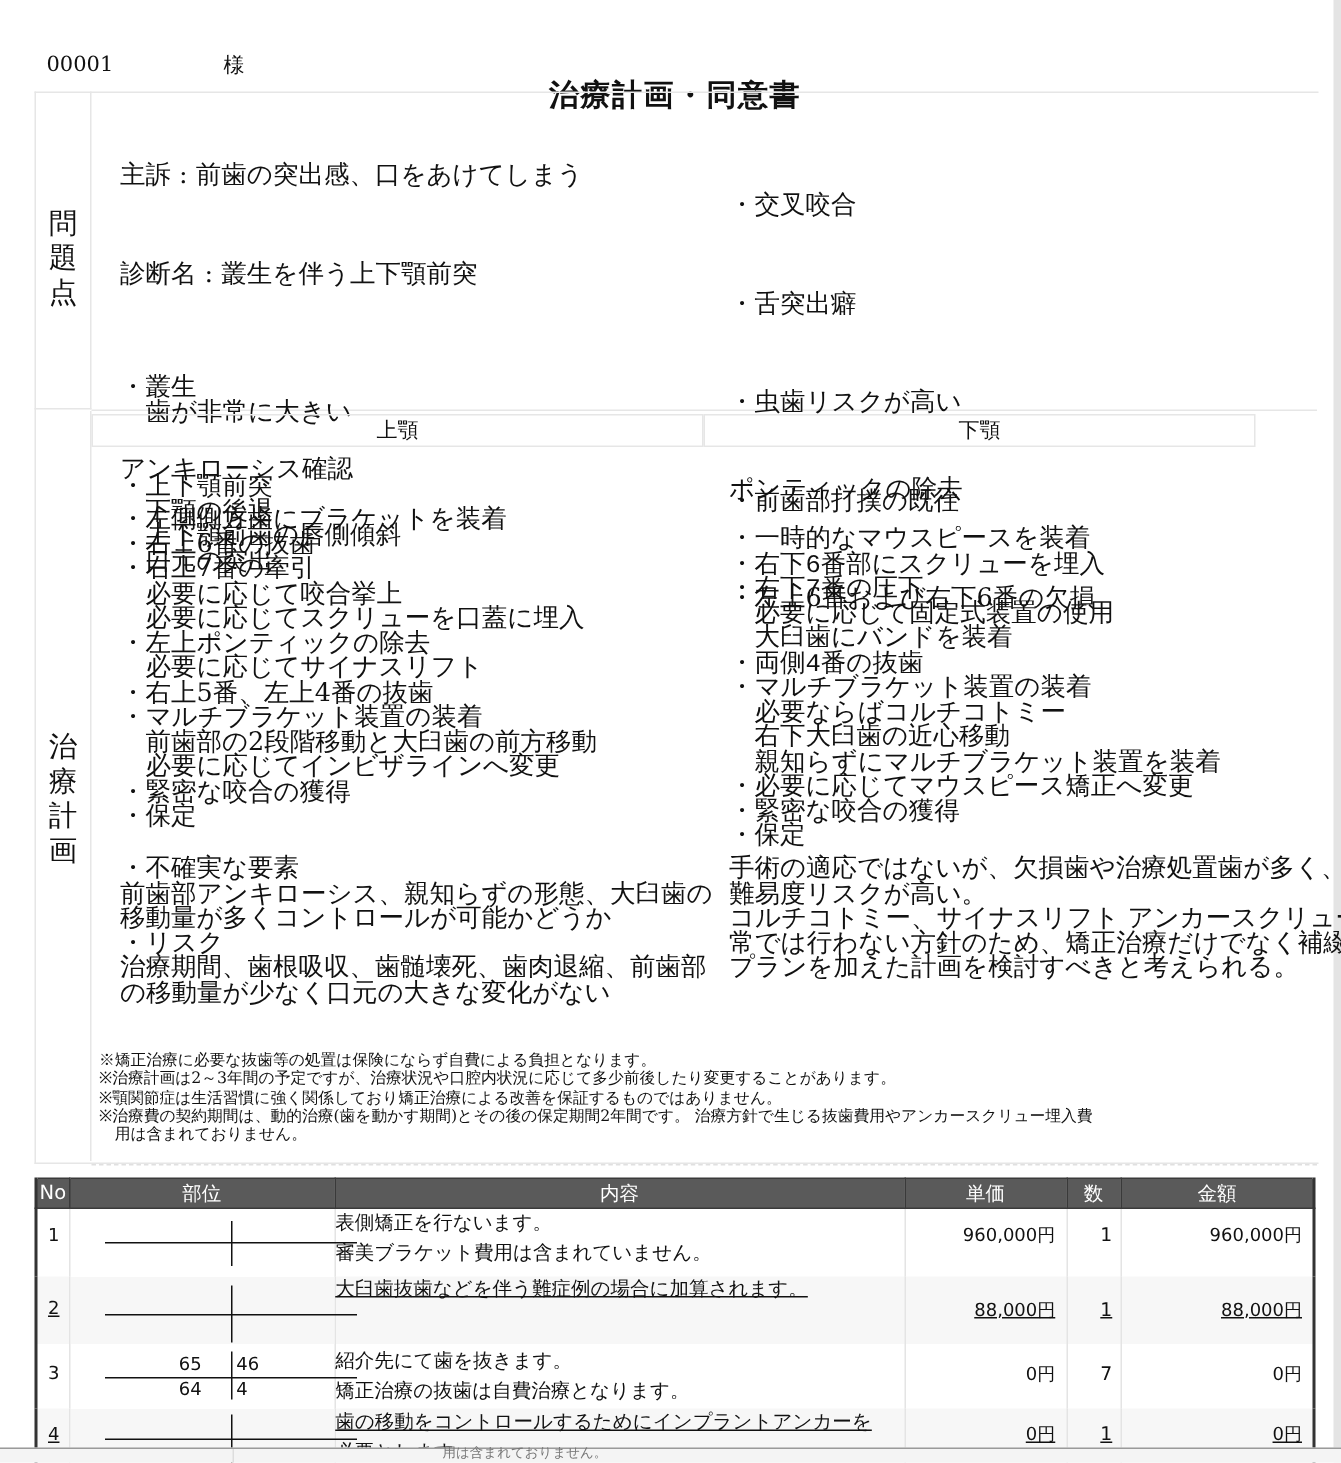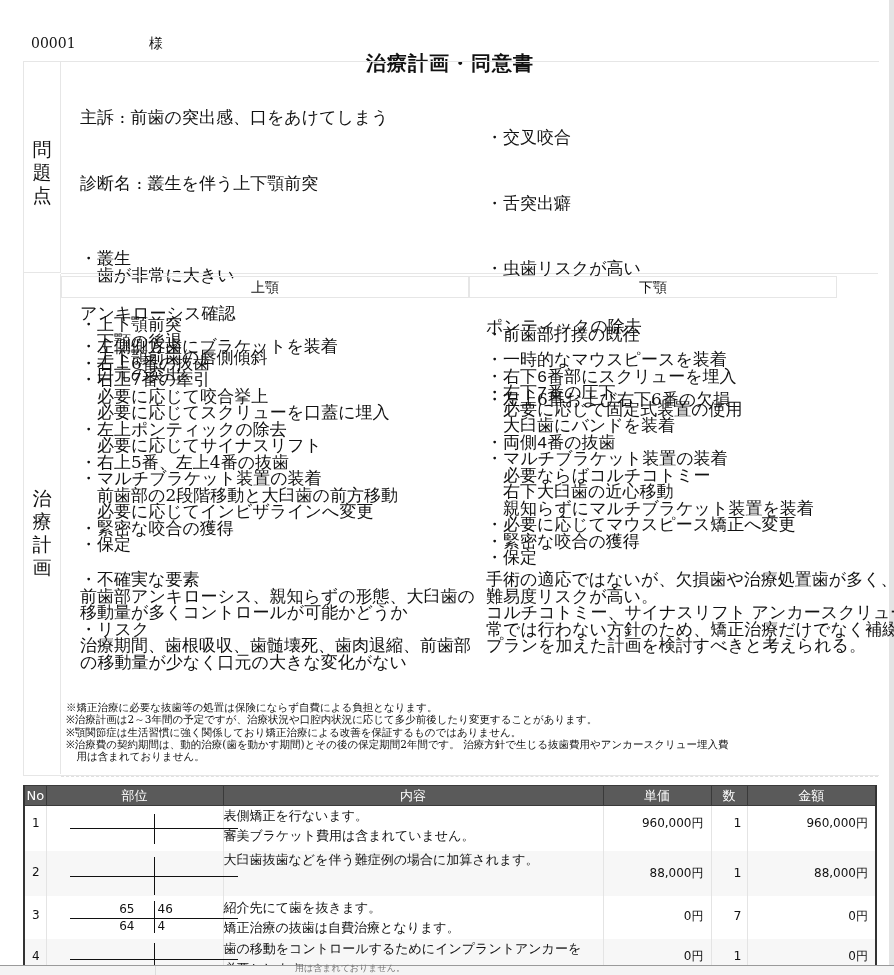--- a/index.html
+++ b/index.html
@@ -40,21 +40,21 @@
   .lower-notes { left:486px; top:571px; }
 
   .footnotes { position:absolute; left:66px; top:701px; font-size:10.5px; line-height:12.3px; white-space:pre; }
   .dash-line { position:absolute; left:61px; top:776px; width:817px; border-top:1px dashed #e0e0e0; }
 
   
   .ptable { position:absolute; left:23px; top:785px; width:852px; border-collapse:collapse; table-layout:fixed;
     font-family:"DejaVu Sans","Liberation Sans",sans-serif; font-size:13px; border-left:2px solid #333; border-right:2px solid #333; }
   .ptable th { background:#5a5a5a; color:#fff; font-weight:normal; height:19px; padding:0; border:1px solid #3a3a3a; font-size:13px; }
   .ptable td { height:31px; padding:0; border-right:1px solid #e4e4e4; vertical-align:top; }
-  .ptable tr.alt td { background:#f7f7f7; }
+  .ptable tr.alt td { background:#f7f7f7;text-decoration:underline; }
   .c-no { width:22px; }
   .c-site { width:177px; }
   .c-content { width:380px; }
   .c-price { width:108px; }
   .c-qty { width:36px; }
   .c-amount { width:129px; }
   .no-cell { padding-left:7px !important; padding-top:10px !important; font-size:12px; }
   .site-cell { position:relative; }
   .tooth-chart { position:absolute; left:23px; top:2px; width:152px; height:28px; }
   .tooth-chart .h { position:absolute; left:0; top:14px; width:168px; height:1px; background:#111; }

